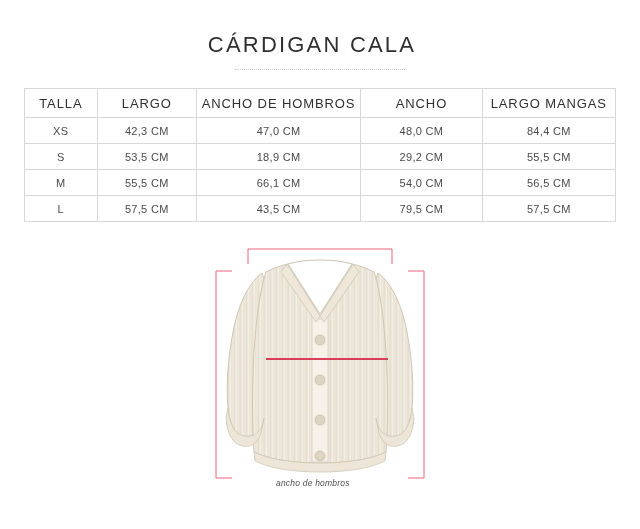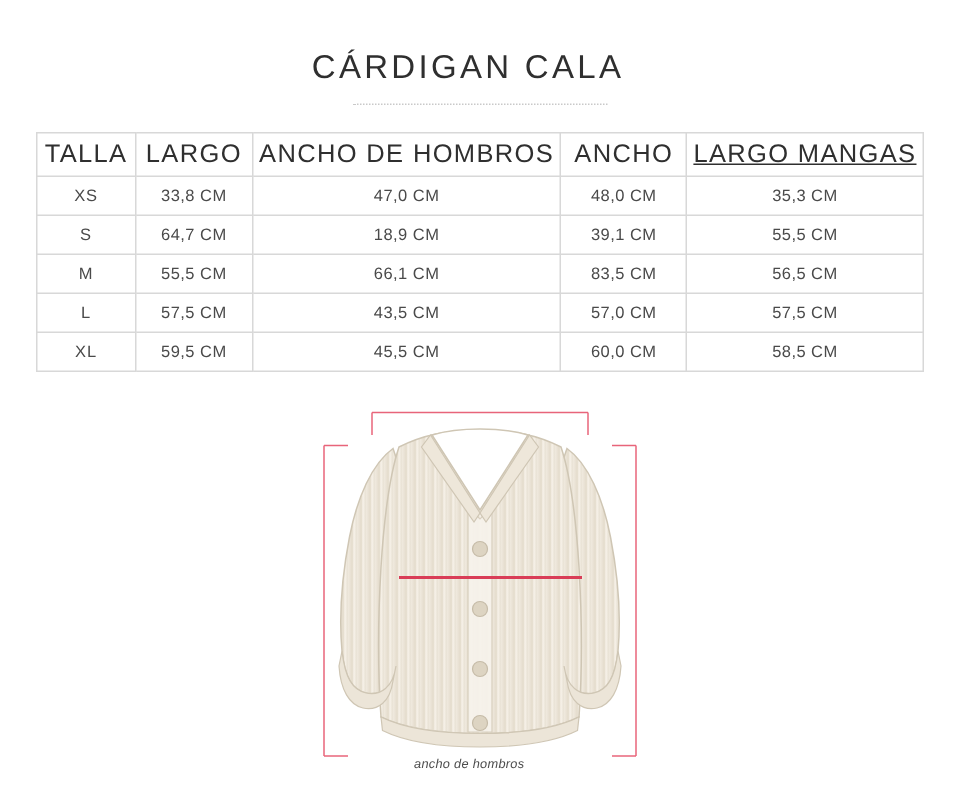--- a/index.html
+++ b/index.html
@@ -50,39 +50,39 @@
   table.size-table td {
     border: 1px solid #d8d8d8;
     text-align: center;
     height: 26px;
     padding: 0 4px;
     font-weight: 400;
     color: #4a4a4a;
     white-space: nowrap;
   }
   table.size-table thead th {
-    font-size: 17px;
+    font-size: 13px;
     letter-spacing: 0.9px;
     color: #2f2f2f;
     height: 29px;
     text-align: center;
   }
   table.size-table tbody td {
     font-size: 11px;
     letter-spacing: 0.3px;
   }
   table.size-table tbody td:first-child {
     letter-spacing: 0.6px;
     text-align: center;
   }
   .col-talla   { width: 72px; }
   .col-largo   { width: 98px; }
   .col-hombros { width: 150px; }
   .col-pecho   { width: 120px; }
-  .col-mangas  { width: 132px; text-decoration: underline; }
+  .col-mangas  { width: 132px; }
 
   
   .diagram {
     position: relative;
     width: 640px;
     height: 285px;
     margin-top: 6px;
   }
   .diagram svg { display: block; }
   .dlabel {
@@ -110,52 +110,45 @@
           <th class="col-talla">TALLA</th>
           <th class="col-largo">LARGO</th>
           <th class="col-hombros">ANCHO DE HOMBROS</th>
           <th class="col-pecho">ANCHO</th>
           <th class="col-mangas">LARGO MANGAS</th>
         </tr>
       </thead>
       <tbody>
         <tr>
           <td>XS</td>
-          <td>33,8 CM</td>
+          <td>42,3 CM</td>
           <td>47,0 CM</td>
           <td>48,0 CM</td>
-          <td>35,3 CM</td>
+          <td>84,4 CM</td>
         </tr>
         <tr>
           <td>S</td>
-          <td>64,7 CM</td>
+          <td>53,5 CM</td>
           <td>18,9 CM</td>
-          <td>39,1 CM</td>
+          <td>29,2 CM</td>
           <td>55,5 CM</td>
         </tr>
         <tr>
           <td>M</td>
           <td>55,5 CM</td>
           <td>66,1 CM</td>
-          <td>83,5 CM</td>
+          <td>54,0 CM</td>
           <td>56,5 CM</td>
         </tr>
         <tr>
           <td>L</td>
           <td>57,5 CM</td>
           <td>43,5 CM</td>
-          <td>57,0 CM</td>
+          <td>79,5 CM</td>
           <td>57,5 CM</td>
-        </tr>
-        <tr>
-          <td>XL</td>
-          <td>59,5 CM</td>
-          <td>45,5 CM</td>
-          <td>60,0 CM</td>
-          <td>58,5 CM</td>
         </tr>
       </tbody>
     </table>
   </div>
 
   <div class="diagram">
     <svg width="640" height="285" viewBox="0 0 640 285" xmlns="http://www.w3.org/2000/svg">
       <defs>
         <linearGradient id="knit" x1="0" y1="0" x2="1" y2="0">
           <stop offset="0%" stop-color="#efe8dc"></stop>

